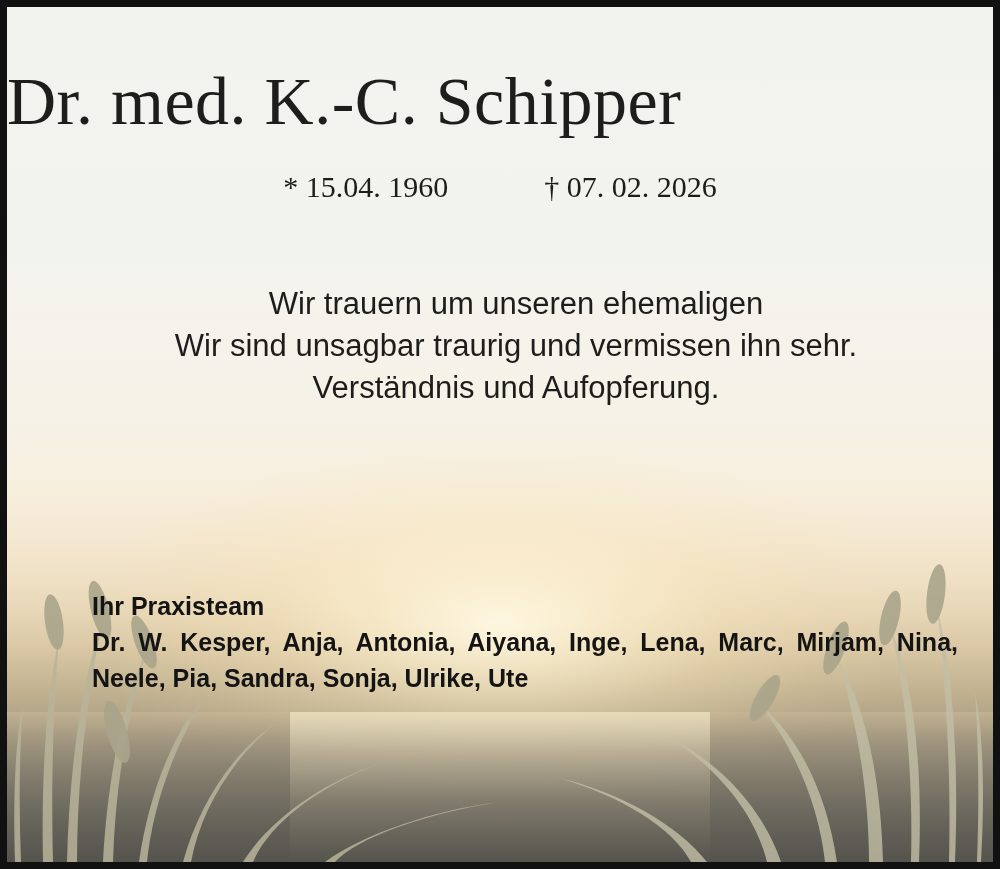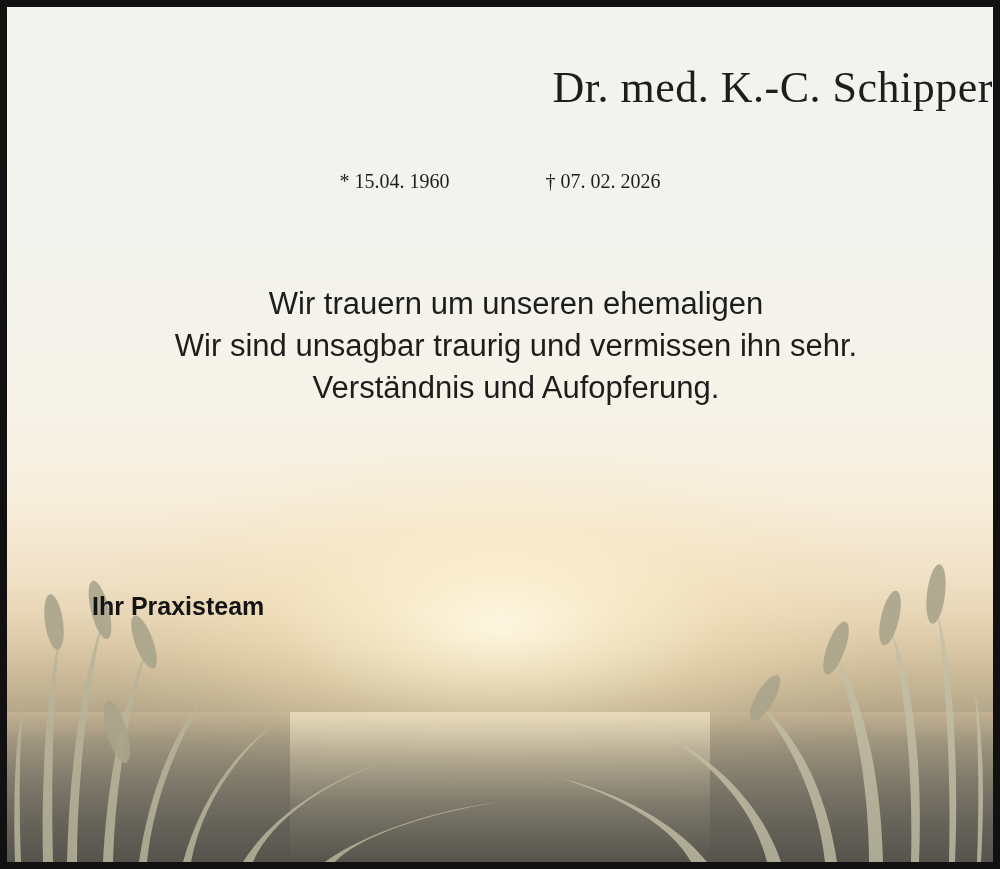--- a/index.html
+++ b/index.html
@@ -106,36 +106,36 @@
     position: absolute;
     left: 0; top: 0;
     width: 986px;
     height: 855px;
   }
   .name {
     position: absolute;
     top: 55px;
     left: 0;
     width: 986px;
-    text-align: right;
+    text-align: left;
     font-family: "Liberation Serif", serif;
-    font-size: 44px;
+    font-size: 68px;
     font-weight: 400;
     letter-spacing: 0.5px;
     color: #1d1d1b;
     white-space: nowrap;
   }
   .dates {
     position: absolute;
     top: 163px;
     left: 0;
     width: 986px;
     text-align: center;
     font-family: "Liberation Serif", serif;
-    font-size: 20px;
+    font-size: 30px;
     color: #1d1d1b;
   }
   .dates .birth { margin-right: 96px; }
   .verse {
     position: absolute;
     top: 276px;
     left: 16px;
     width: 986px;
     text-align: center;
     font-family: "Liberation Sans", sans-serif;
@@ -213,19 +213,20 @@
       </div>
 
       <div class="verse">
         <div>Wir trauern um unseren ehemaligen</div>
         <div>Wir sind unsagbar traurig und vermissen ihn sehr.</div>
         <div>Verständnis und Aufopferung.</div>
       </div>
 
       <div class="signature">
         <span class="sig-team">Ihr Praxisteam</span>
+        <span class="sig-names">Dr. W. Kesper, Anja, Antonia, Aiyana, Inge, Lena, Marc, Mirjam, Nina, Neele, Pia, Sandra, Sonja, Ulrike, Ute</span>
       </div>
     </div>
 
   </div>
 
   <div class="frame"></div>
 </div>
 
 </body></html>

